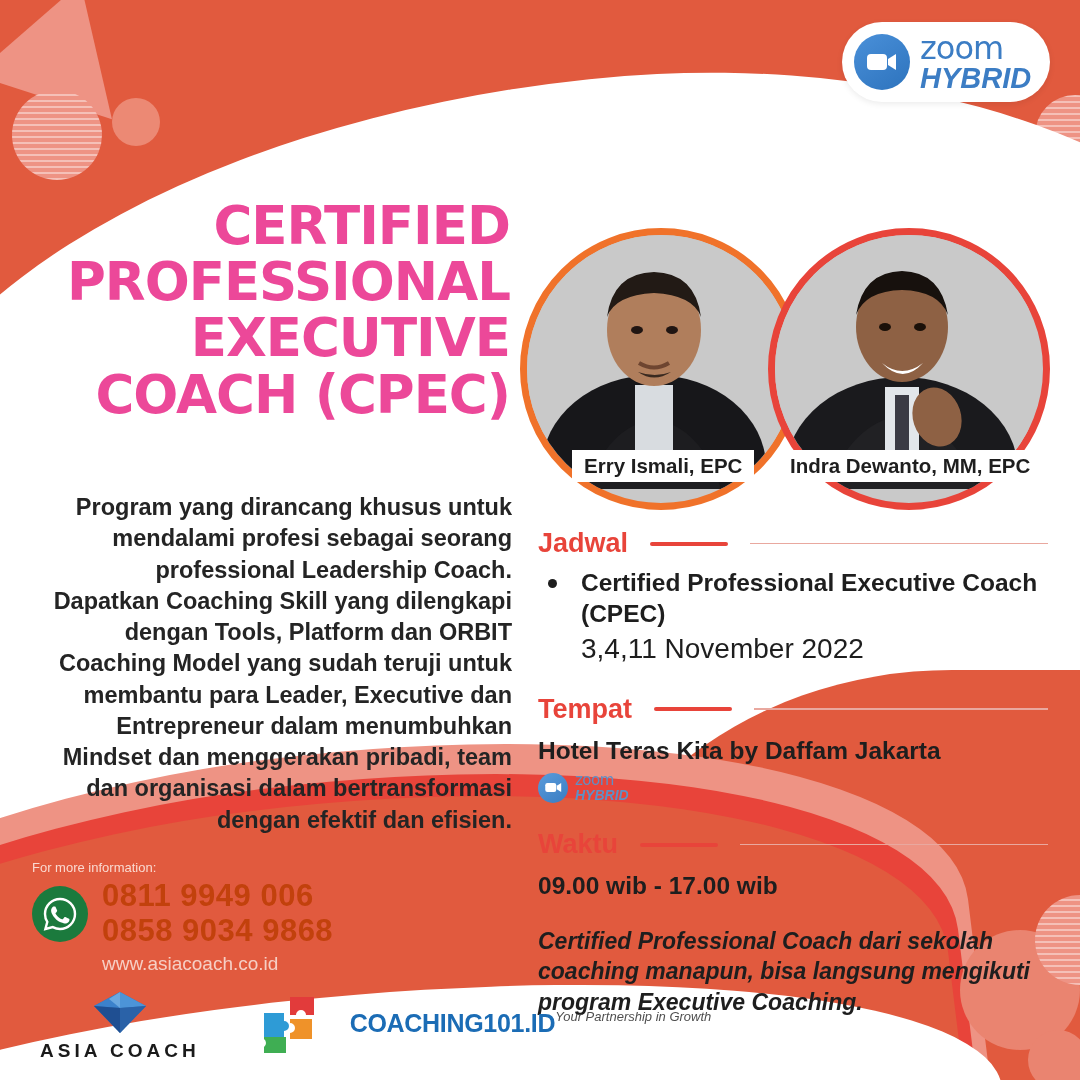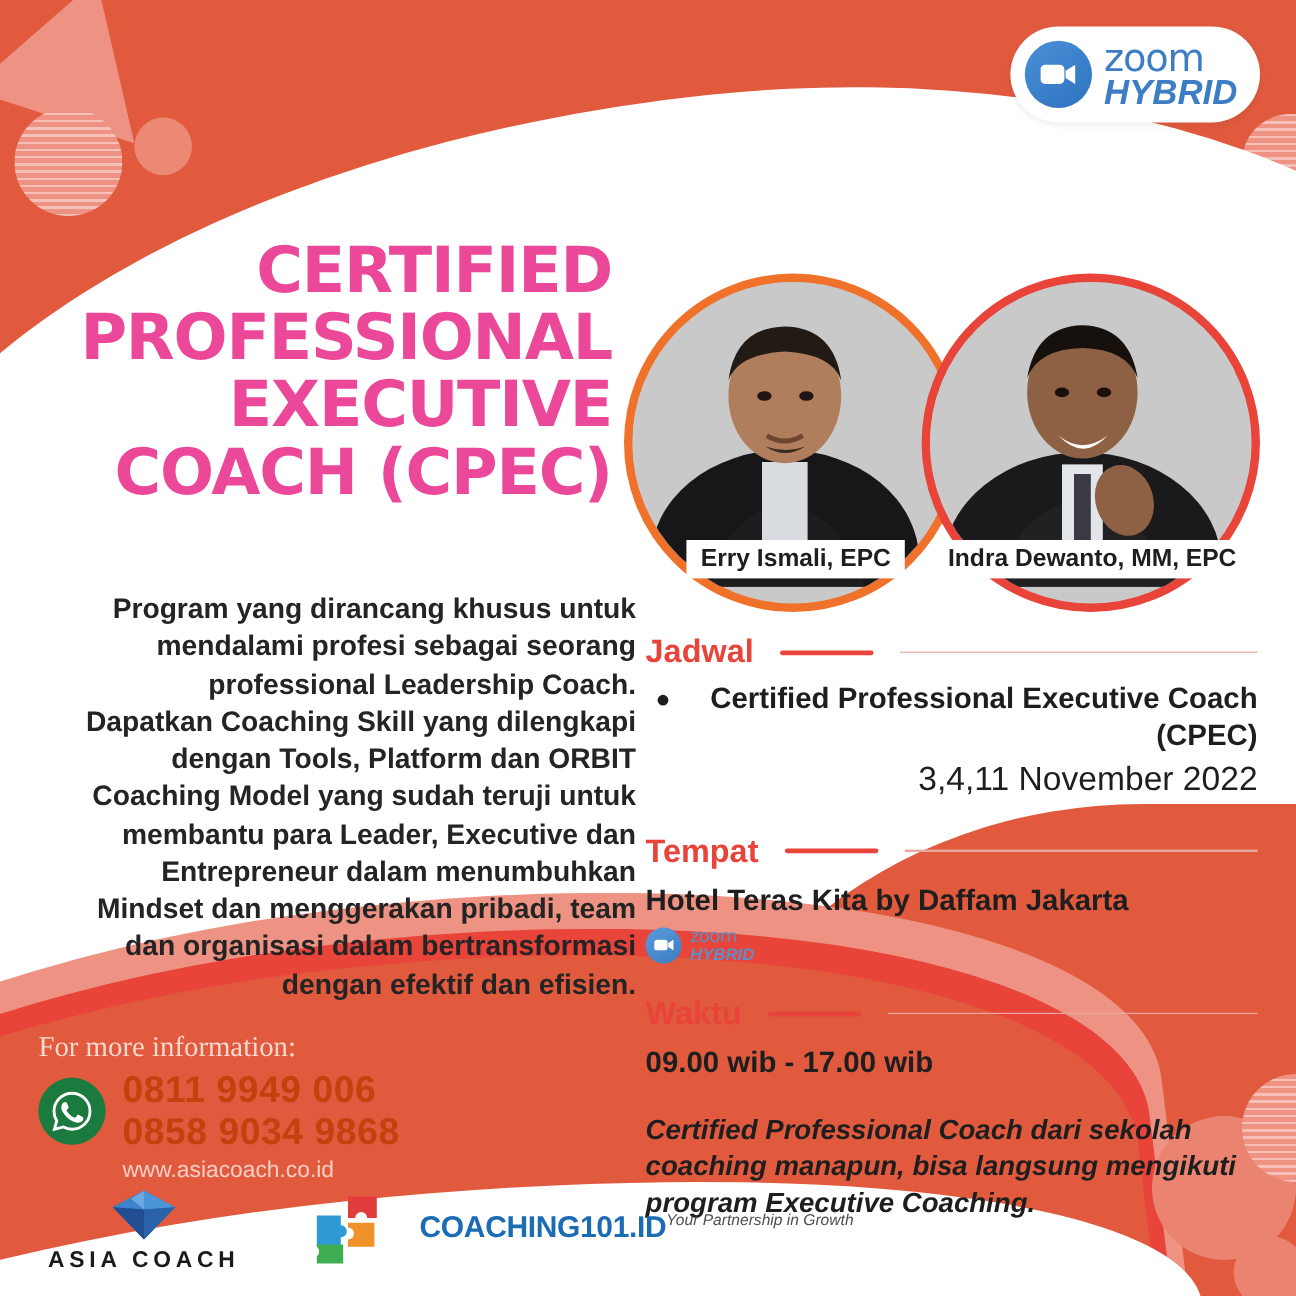--- a/index.html
+++ b/index.html
@@ -161,21 +161,21 @@
     font-weight:bold;
     font-size:53px;
     line-height:1.06;
     letter-spacing:-1px;
     font-family:"DejaVu Sans", sans-serif;
   }
   .title div{white-space:nowrap;}
 
   
   .desc{
-    position:absolute;left:70px;top:492px;width:460px;
+    position:absolute;left:52px;top:492px;width:460px;
     text-align:right;
     z-index:20;
     color:#242424;
     font-weight:bold;
     font-size:23.5px;
     line-height:1.33;
     font-family:"Liberation Sans", sans-serif;
   }
 
   
@@ -200,21 +200,21 @@
   
   .info{position:absolute;left:538px;top:528px;width:510px;z-index:20;}
   .sec-head{display:flex;align-items:center;gap:22px;}
   .sec-title{
     color:#E8443A;font-weight:bold;font-size:27px;
     font-family:"Liberation Sans", sans-serif;
     white-space:nowrap;
   }
   .rule-thick{height:4px;background:#E8443A;width:78px;flex:0 0 auto;border-radius:2px;}
   .rule-thin{height:1.5px;background:#E9A89F;flex:1 1 auto;}
-  .bullet-row{display:flex;gap:12px;margin-top:9px;text-align:right;}
+  .bullet-row{display:flex;gap:24px;margin-top:9px;}
   .bdot{
     width:9px;height:9px;border-radius:50%;background:#1E1E1E;
     margin-top:11px;flex:0 0 auto;margin-left:10px;
   }
   .bullet-main{
     font-weight:bold;font-size:24.5px;color:#1E1E1E;line-height:1.25;
     font-family:"Liberation Sans", sans-serif;
   }
   .bullet-sub{
     font-size:28px;color:#1E1E1E;line-height:1.3;margin-top:2px;
@@ -236,22 +236,22 @@
   .sec-block{margin-top:26px;}
   .note{
     margin-top:26px;
     font-style:italic;font-weight:bold;font-size:23px;color:#1E1E1E;line-height:1.32;
     font-family:"Liberation Sans", sans-serif;
   }
 
   
   .contact{position:absolute;left:32px;top:860px;z-index:20;}
   .contact-label{
-    color:#FAD9D0;font-size:24px;margin-bottom:4px;
-    font-family:Liberation Serif, serif;
+    color:#FAD9D0;font-size:13px;margin-bottom:4px;
+    font-family:Liberation Sans, sans-serif;
   }
   .contact-row{display:flex;align-items:center;gap:14px;}
   .wa-icon{
     width:56px;height:56px;border-radius:50%;
     background:#1B7A3D;
     display:flex;align-items:center;justify-content:center;flex:0 0 auto;
   }
   .phones{display:flex;flex-direction:column;line-height:1.12;}
   .phone{
     color:#c2410c;font-weight:bold;font-size:31px;letter-spacing:.5px;

